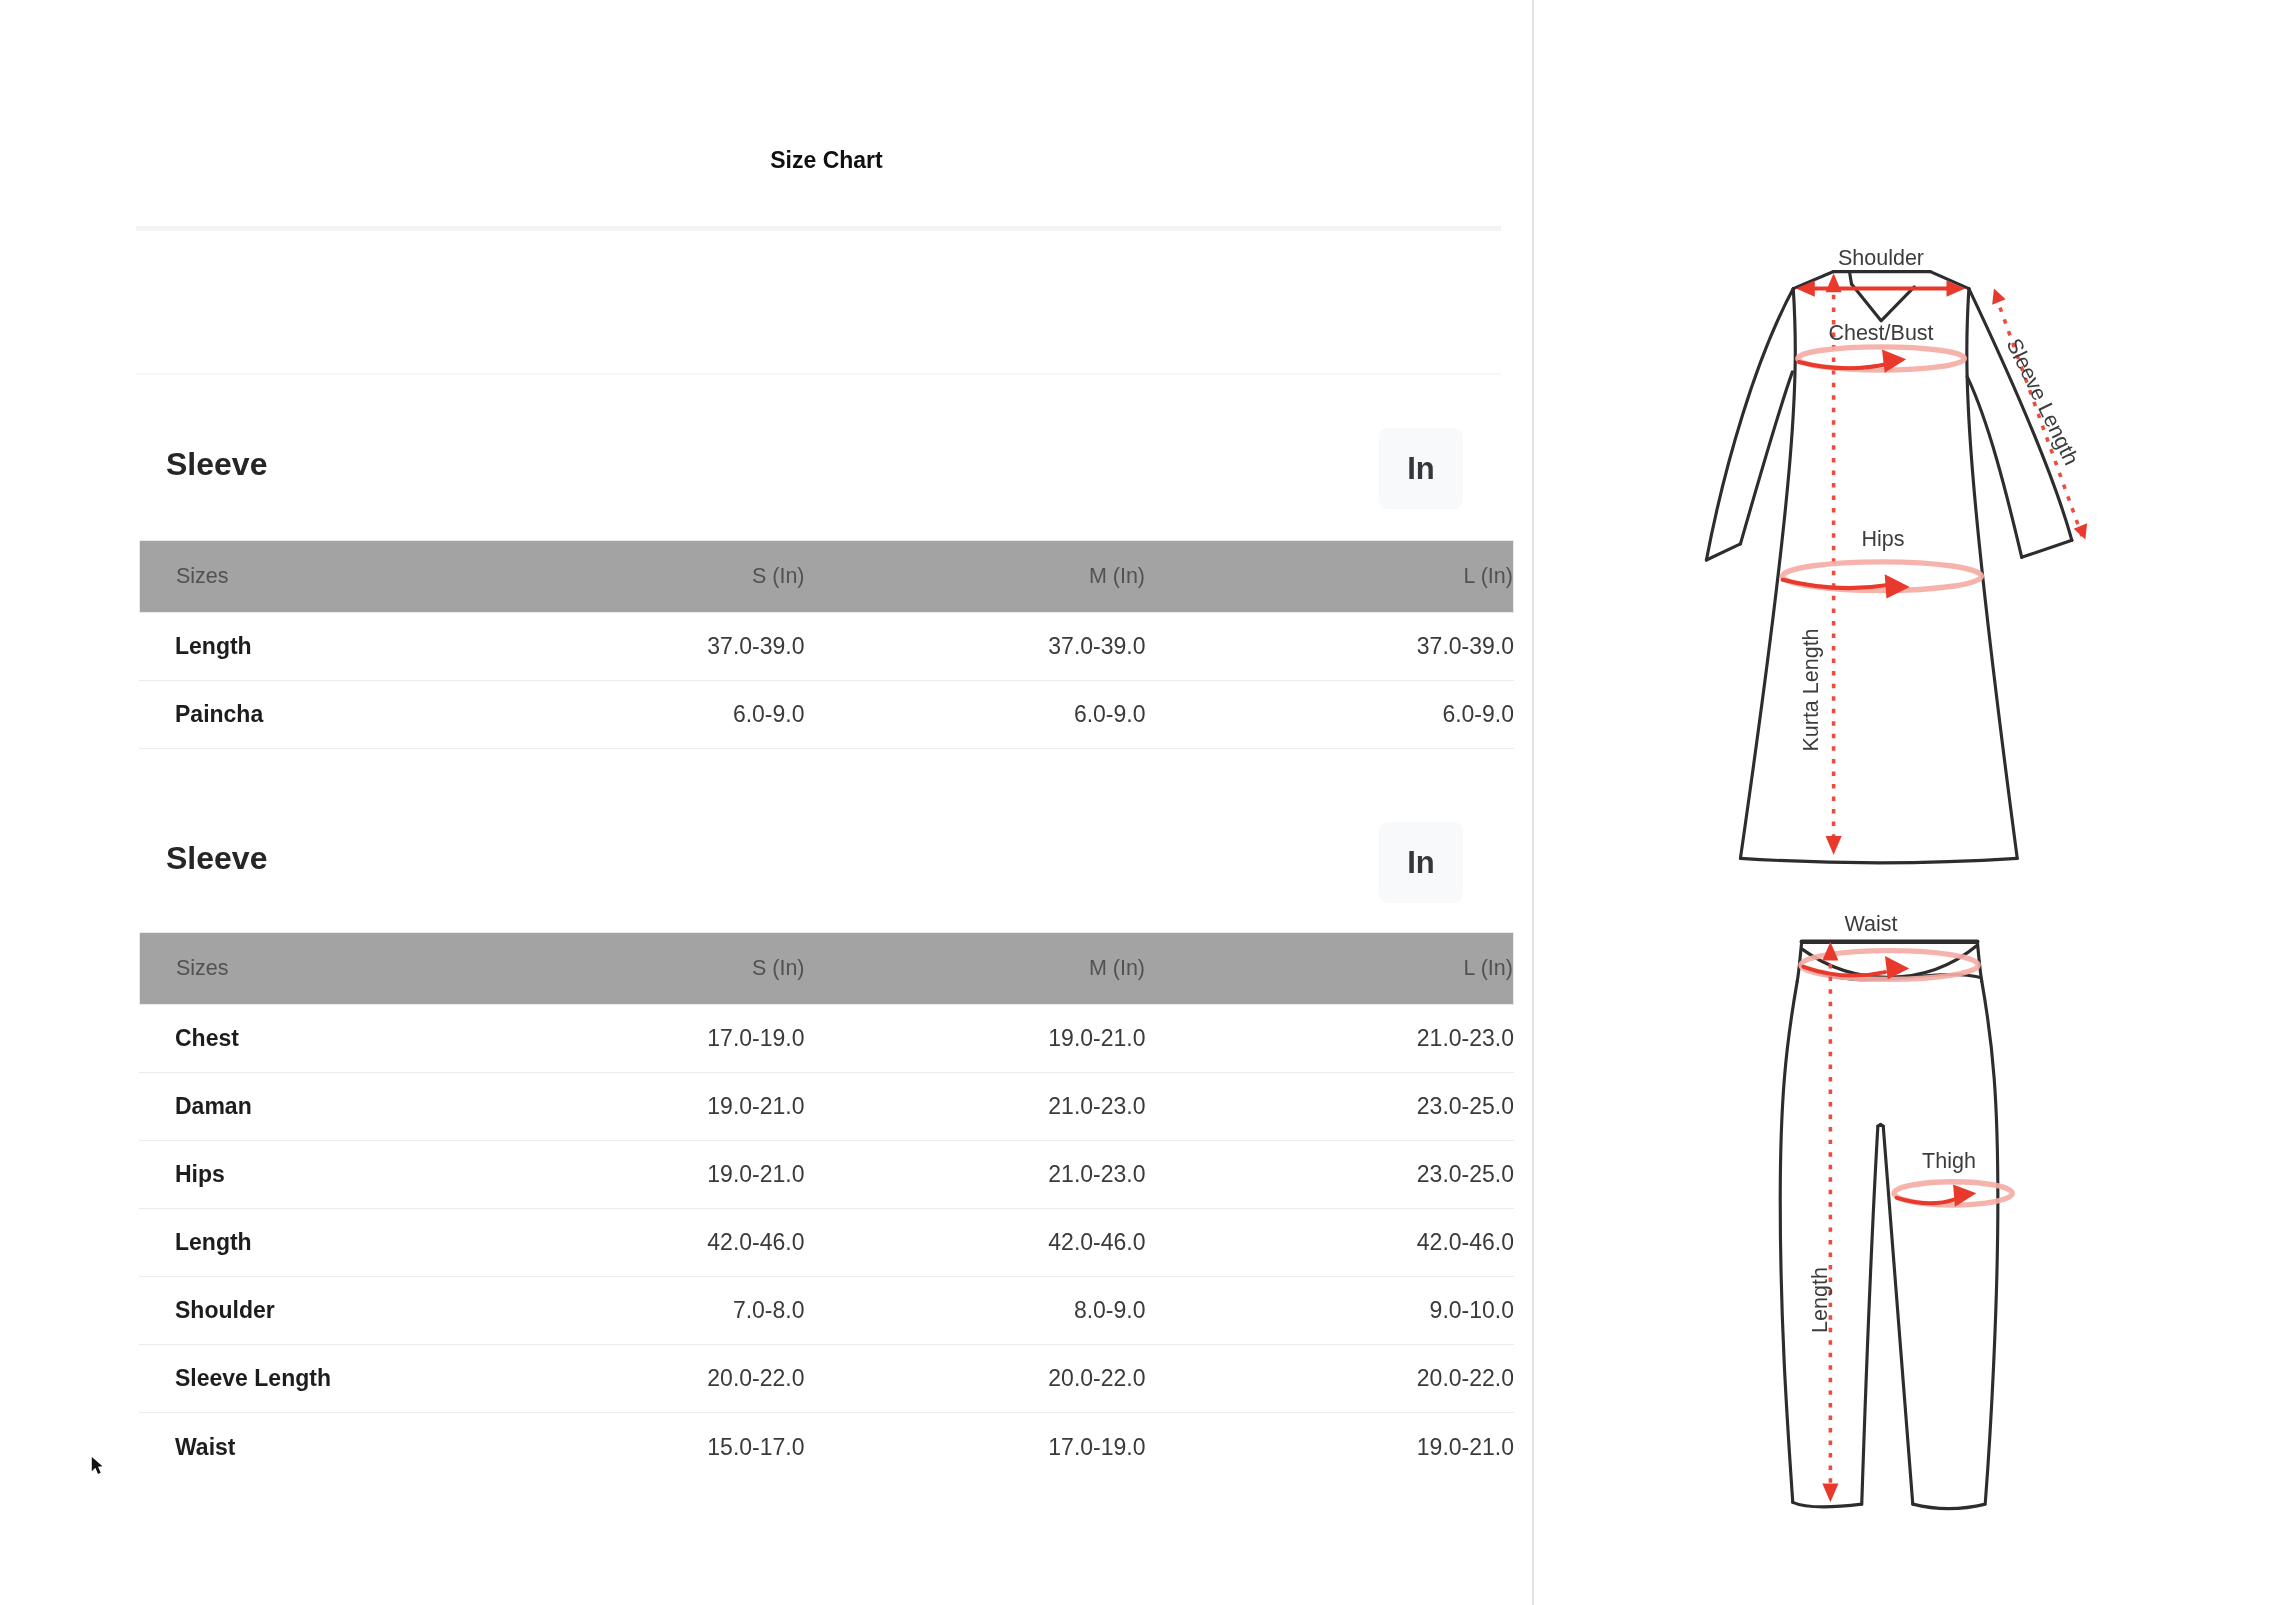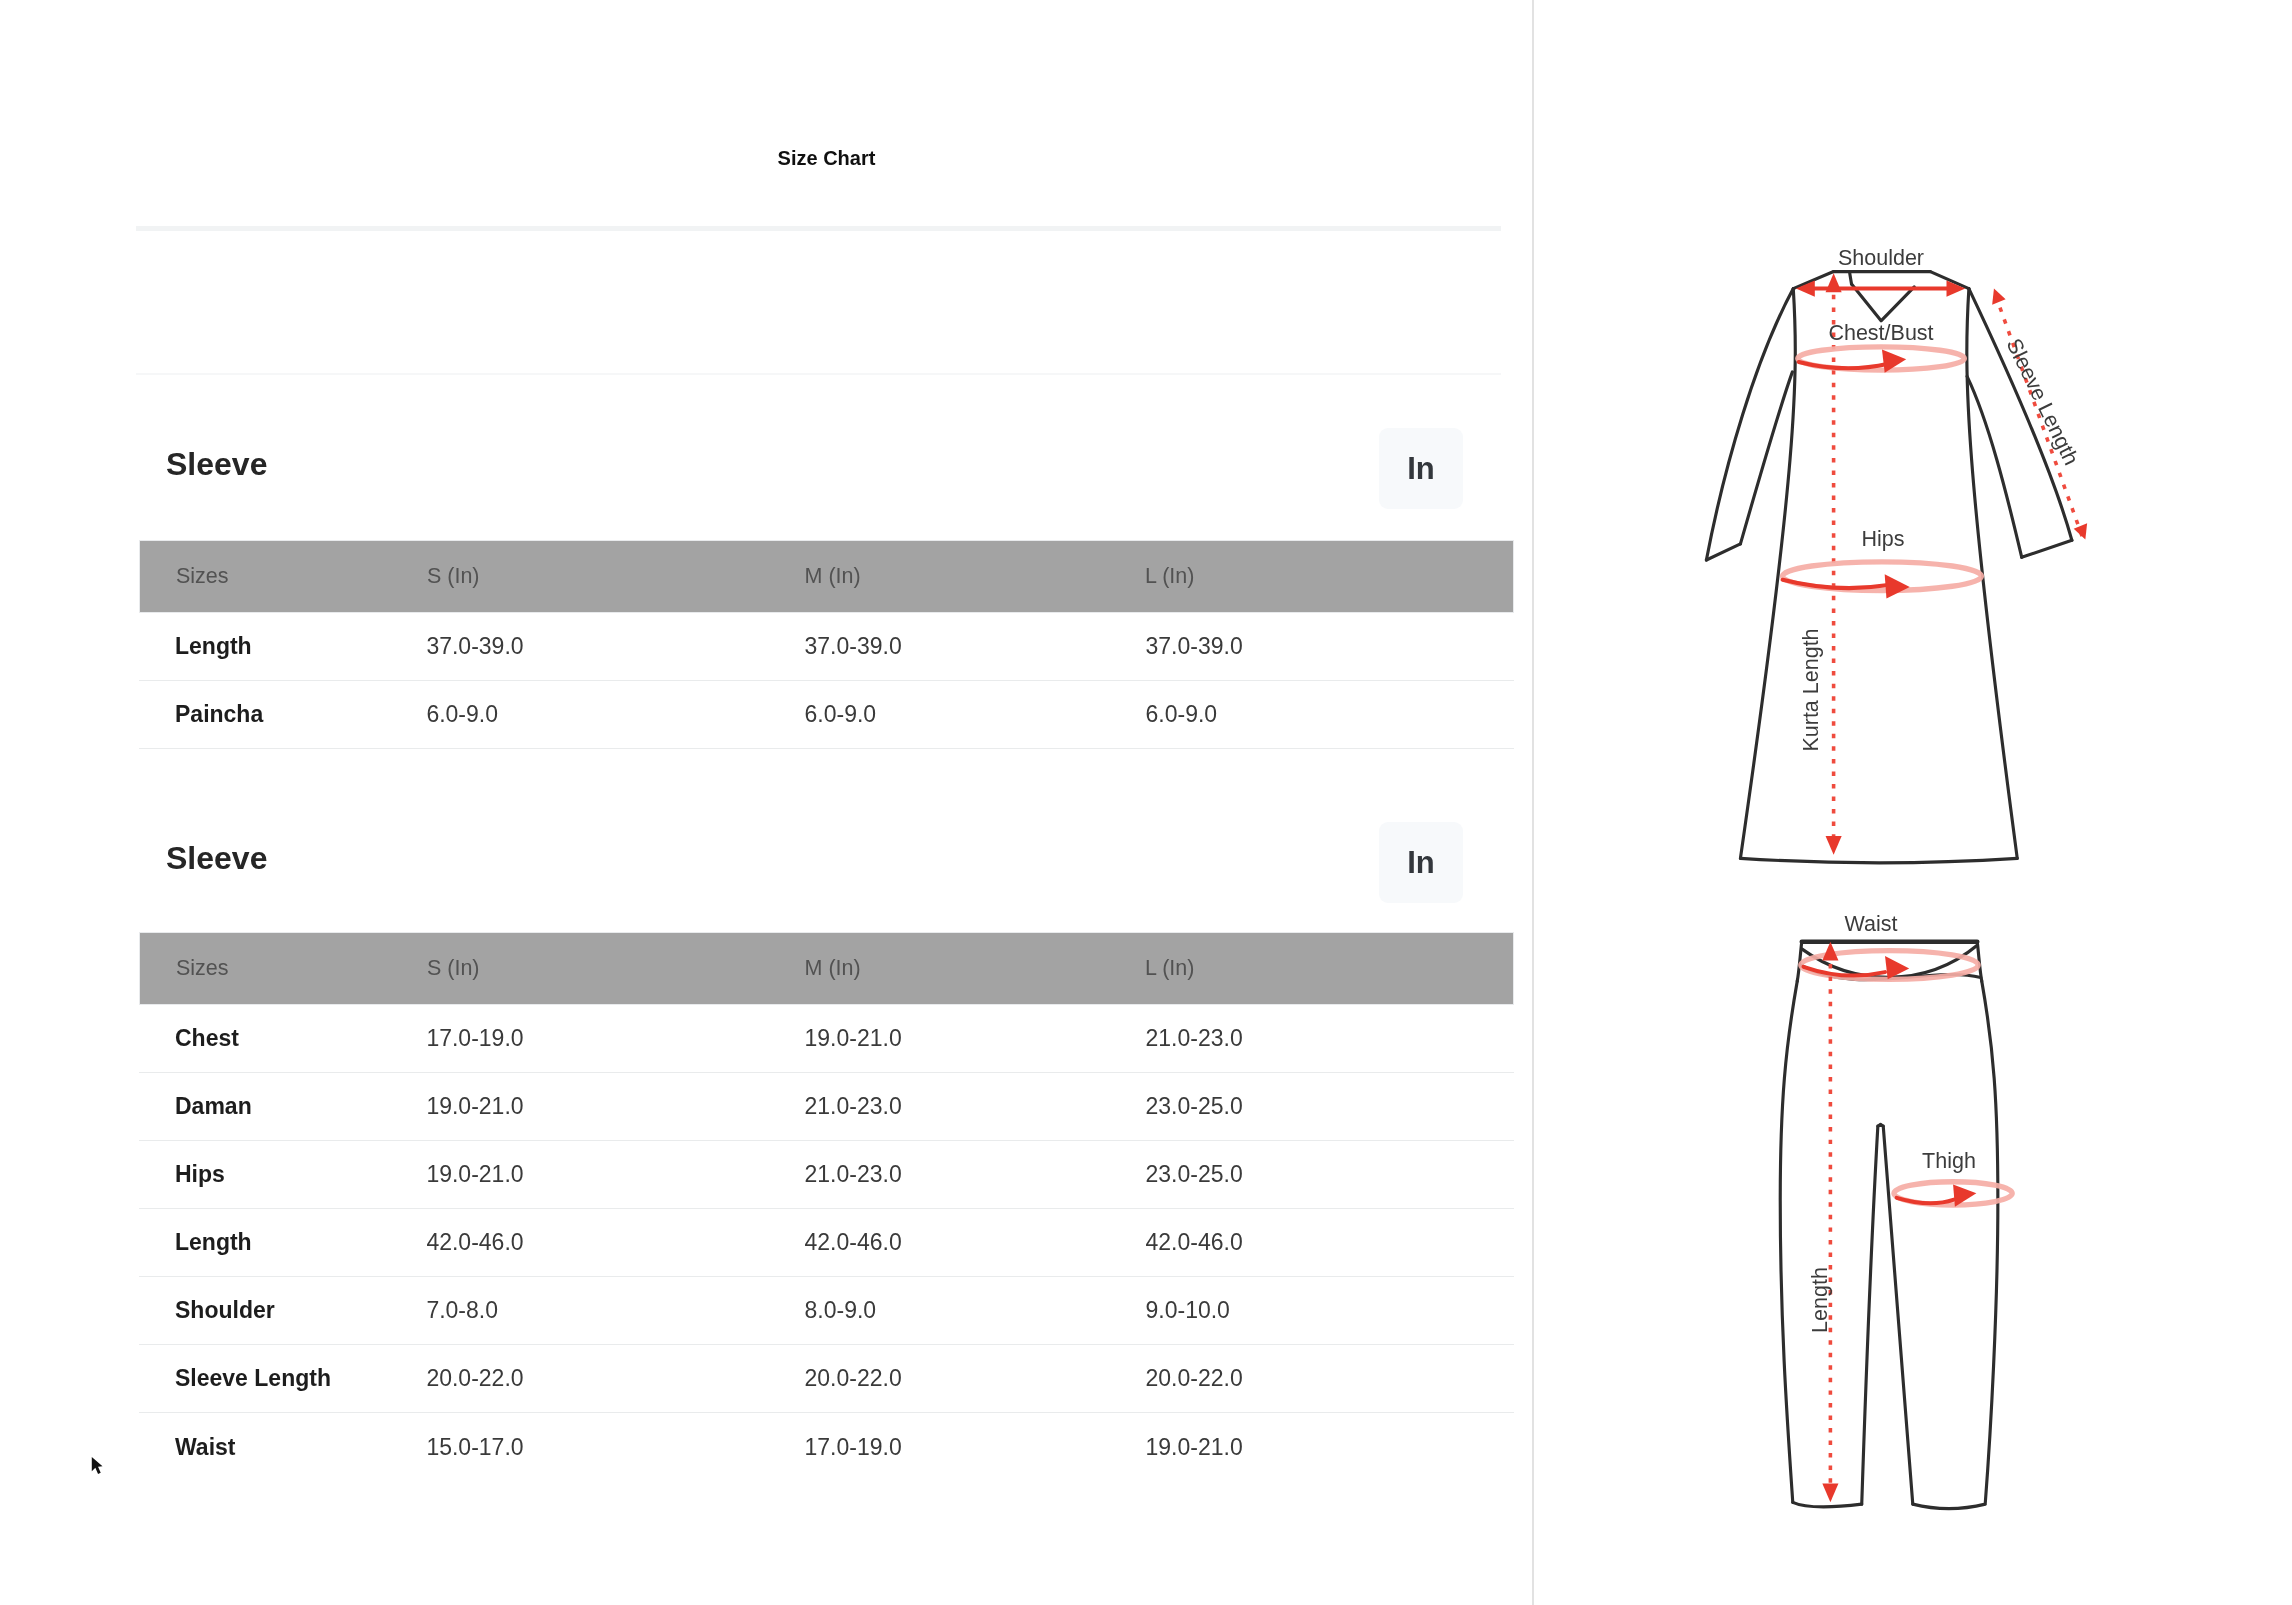--- a/index.html
+++ b/index.html
@@ -2,39 +2,39 @@
 <html style="font-size:14.3px"><head>
 <meta charset="utf-8">
 <style>
   html,body { margin:0; padding:0; background:#ffffff; }
   body { width:2293px; height:1606px; position:relative; overflow:hidden;
          font-family:"Liberation Sans", sans-serif; color:#222; }
 
   
   .left-pane { position:absolute; left:0; top:0; width:1532px; height:1606px; background:#fff; }
   .sc-title { position:absolute; left:139px; top:147px; width:1375px; text-align:center;
-              font-size:20px; font-weight:700; color:#101010; }
+              font-size:23px; font-weight:700; color:#101010; }
   .divider-thick { position:absolute; left:136px; top:226px; width:1365px; height:5.4px; background:#f1f3f4; }
   .divider-faint { position:absolute; left:136px; top:373px; width:1365px; height:1.8px; background:#f6f7f8; }
 
   .sec-heading { position:absolute; left:166px; font-size:32px; font-weight:700; color:#262626; }
   .unit-btn { position:absolute; left:1379px; width:84px; height:81px; border:none; border-radius:9px;
               background:#f7f9fb; color:#33373c; font-size:31px; font-weight:700;
               font-family:"Liberation Sans", sans-serif; cursor:pointer; }
 
   .size-table { position:absolute; left:139px; width:1375px; }
   .thead { display:grid; grid-template-columns:20.9% 27.5% 24.8% 26.8%; align-items:center;
            height:73px; border:1.8px solid #e8eaec; box-sizing:border-box; background:#a3a3a3; }
   .thead span { font-size:21.5px; color:#525252; }
   .trow { display:grid; grid-template-columns:20.9% 27.5% 24.8% 26.8%; align-items:center;
           height:68px; border-bottom:1.8px solid #e9ebec; box-sizing:border-box; }
   .trow.last { border-bottom:none; }
   .cell-label { padding-left:36px; font-size:23px; font-weight:700; color:#1d1d1d; }
   .thead .cell-label { font-weight:400; color:#525252; font-size:21.5px; }
-  .cell-val { text-align:left; font-size:23px; color:#3a3a3a; }
+  .cell-val { text-align:right; font-size:23px; color:#3a3a3a; }
 
   .cursor-icon { position:absolute; left:90px; top:1456px; }
 
   
   .v-divider { position:absolute; left:1532px; top:0; width:1.8px; height:1606px; background:#e2e2e2; }
 
   
   .right-pane { position:absolute; left:1534px; top:0; width:759px; height:1606px; background:#fff; }
   .htm-heading { position:absolute; left:143px; top:161px; font-size:42px; font-weight:400;
                  letter-spacing:0.4px; color:#2a2a2a; white-space:nowrap; }

